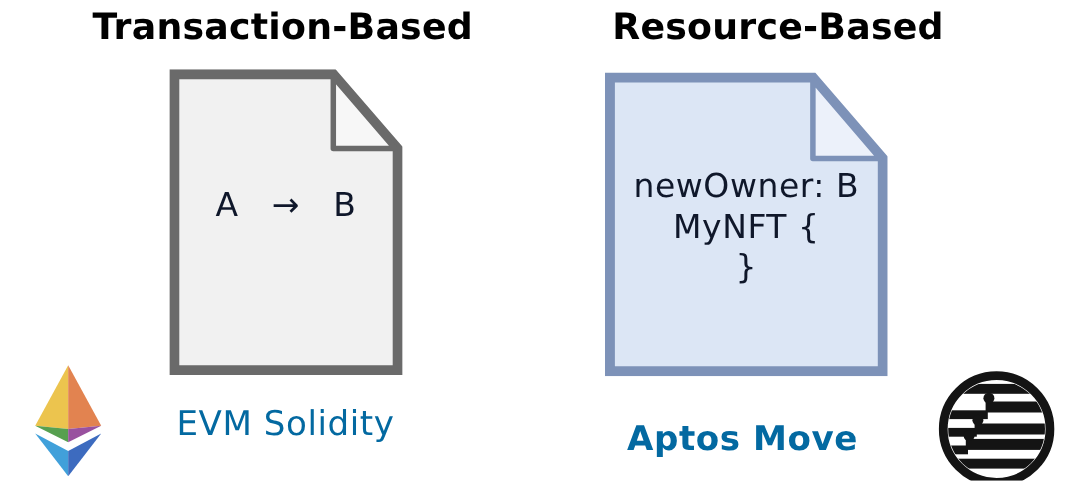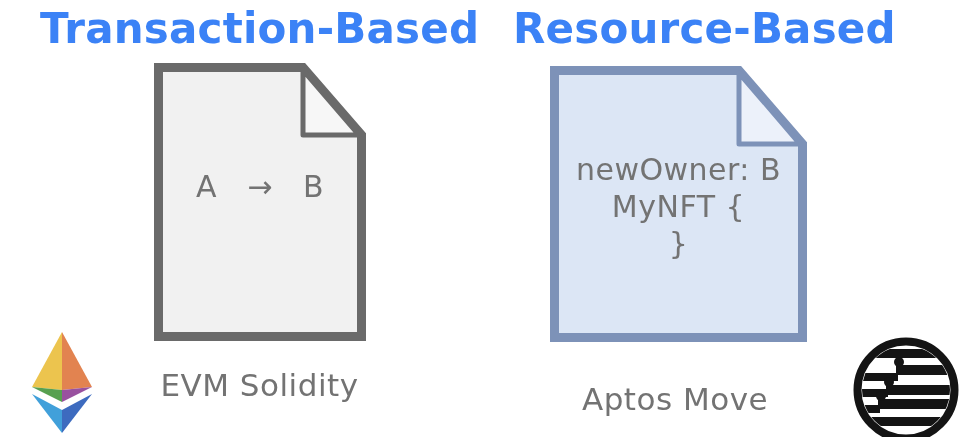--- a/index.html
+++ b/index.html
@@ -3,40 +3,40 @@
 <meta charset="utf-8">
 <style>
   html,body{margin:0;padding:0;background:#ffffff;}
   .stage{
     position:relative;width:971px;height:437px;background:#ffffff;
     overflow:hidden;font-family:"DejaVu Sans","Liberation Sans",sans-serif;
     color:#1b1b1b;
   }
   .abs{position:absolute;}
   .panel-title{
-    font-size:42px;font-weight:bold;text-align:left;color:#3b82f6;
+    font-size:33px;font-weight:bold;text-align:right;color:#000000;
     letter-spacing:0.2px;white-space:nowrap;
   }
   .doc-text{
-    text-align:center;font-size:30px;line-height:37px;color:#737373;
+    text-align:center;font-size:30px;line-height:37px;color:#0f172a;
     letter-spacing:0.5px;white-space:nowrap;
   }
   .doc-text .pre{white-space:pre;}
   .panel-label{
-    font-size:31px;text-align:center;color:#737373;letter-spacing:0.5px;
+    font-size:31px;text-align:center;color:#0369a1;letter-spacing:0.5px;
     white-space:nowrap;
   }
   #title-left{left:40px;top:4px;width:390px;}
   #title-right{left:513px;top:4px;width:345px;}
   #doc-left{left:154px;top:63px;width:212px;height:278px;}
   #doc-right{left:550px;top:66px;width:257px;height:276px;}
   #doc-left-text{left:154px;top:168px;width:212px;}
   #doc-right-text{left:546px;top:151px;width:265px;}
   #label-left{left:117px;top:367px;width:285px;}
-  #label-right{left:540px;top:381px;width:270px;}
+  #label-right{left:540px;top:381px;width:270px;font-weight:bold;}
   #eth-logo{left:27px;top:330px;width:70px;height:104px;}
   #aptos-logo{left:853px;top:337px;width:106px;height:106px;}
   svg{display:block;}
 </style>
 </head>
 <body>
 
 <div class="stage">
 
   <div id="title-left" class="abs panel-title">Transaction-Based</div>

